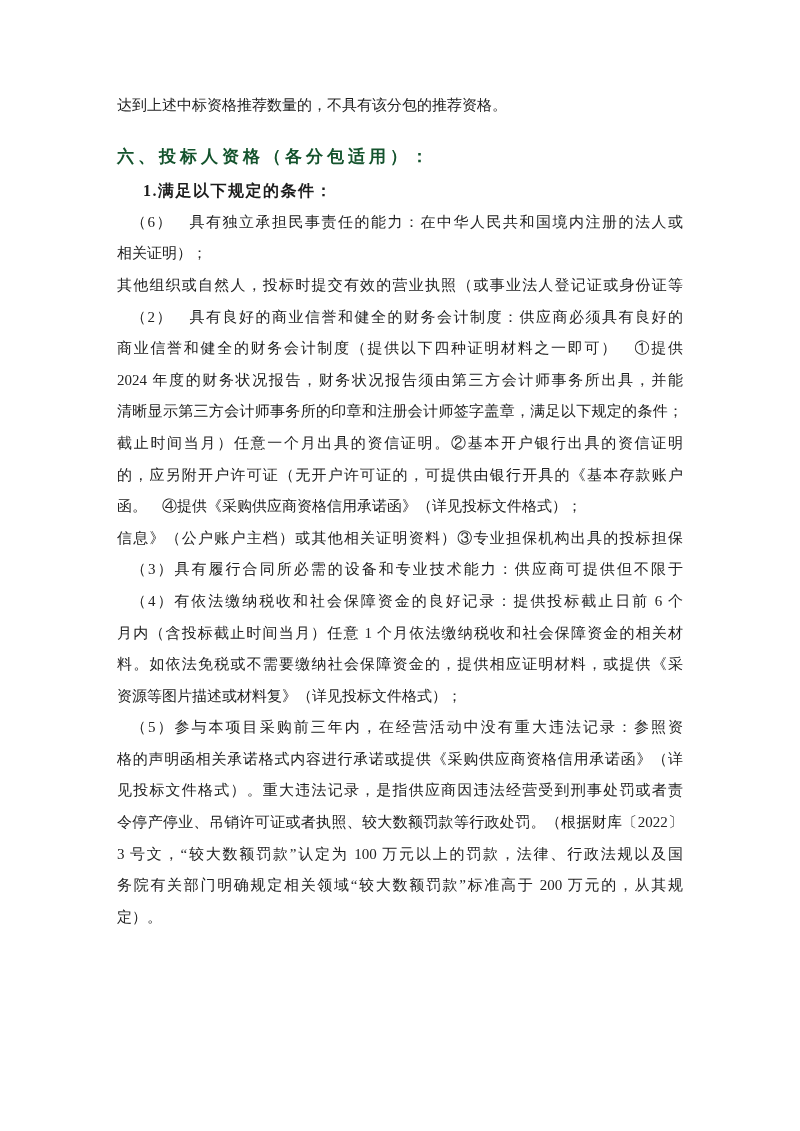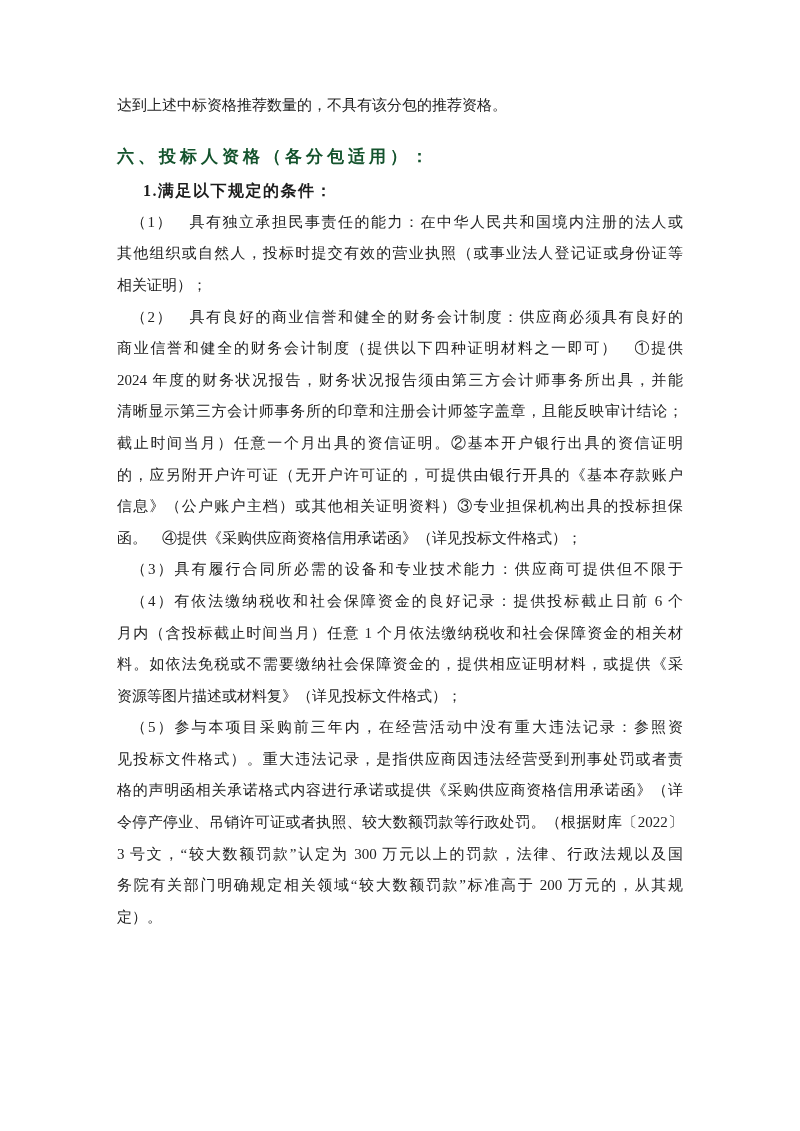--- a/index.html
+++ b/index.html
@@ -50,42 +50,42 @@
 
 <div class="page">
   <div class="doc">
 
     <div class="l end">达到上述中标资格推荐数量的，不具有该分包的推荐资格。</div>
 
     <div class="heading">六、投标人资格（各分包适用）：</div>
 
     <div class="sub">1.满足以下规定的条件：</div>
 
-    <div class="l first">（1）　具有独立承担民事责任的能力：在中华人民共和国境内注册的法人或</div>
+    <div class="l first">（6）　具有独立承担民事责任的能力：在中华人民共和国境内注册的法人或</div>
+    <div class="l end">相关证明）；</div>
     <div class="l">其他组织或自然人，投标时提交有效的营业执照（或事业法人登记证或身份证等</div>
-    <div class="l end">相关证明）；</div>
 
     <div class="l first">（2）　具有良好的商业信誉和健全的财务会计制度：供应商必须具有良好的</div>
     <div class="l">商业信誉和健全的财务会计制度（提供以下四种证明材料之一即可）　①提供</div>
     <div class="l">2024 年度的财务状况报告，财务状况报告须由第三方会计师事务所出具，并能</div>
-    <div class="l">清晰显示第三方会计师事务所的印章和注册会计师签字盖章，且能反映审计结论；</div>
+    <div class="l">清晰显示第三方会计师事务所的印章和注册会计师签字盖章，满足以下规定的条件；</div>
     <div class="l">截止时间当月）任意一个月出具的资信证明。②基本开户银行出具的资信证明</div>
     <div class="l">的，应另附开户许可证（无开户许可证的，可提供由银行开具的《基本存款账户</div>
+    <div class="l end">函。　④提供《采购供应商资格信用承诺函》（详见投标文件格式）；</div>
     <div class="l">信息》（公户账户主档）或其他相关证明资料）③专业担保机构出具的投标担保</div>
-    <div class="l end">函。　④提供《采购供应商资格信用承诺函》（详见投标文件格式）；</div>
 
     <div class="l first">（3）具有履行合同所必需的设备和专业技术能力：供应商可提供但不限于</div>
 
     <div class="l first">（4）有依法缴纳税收和社会保障资金的良好记录：提供投标截止日前 6 个</div>
     <div class="l">月内（含投标截止时间当月）任意 1 个月依法缴纳税收和社会保障资金的相关材</div>
     <div class="l">料。如依法免税或不需要缴纳社会保障资金的，提供相应证明材料，或提供《采</div>
     <div class="l end">资源等图片描述或材料复》（详见投标文件格式）；</div>
 
     <div class="l first">（5）参与本项目采购前三年内，在经营活动中没有重大违法记录：参照资</div>
+    <div class="l">格的声明函相关承诺格式内容进行承诺或提供《采购供应商资格信用承诺函》（详</div>
     <div class="l">见投标文件格式）。重大违法记录，是指供应商因违法经营受到刑事处罚或者责</div>
-    <div class="l">格的声明函相关承诺格式内容进行承诺或提供《采购供应商资格信用承诺函》（详</div>
     <div class="l">令停产停业、吊销许可证或者执照、较大数额罚款等行政处罚。（根据财库〔2022〕</div>
-    <div class="l">3 号文，“较大数额罚款”认定为 300 万元以上的罚款，法律、行政法规以及国</div>
+    <div class="l">3 号文，“较大数额罚款”认定为 100 万元以上的罚款，法律、行政法规以及国</div>
     <div class="l">务院有关部门明确规定相关领域“较大数额罚款”标准高于 200 万元的，从其规</div>
     <div class="l end">定）。</div>
 
   </div>
 </div>
 
 </body></html>

